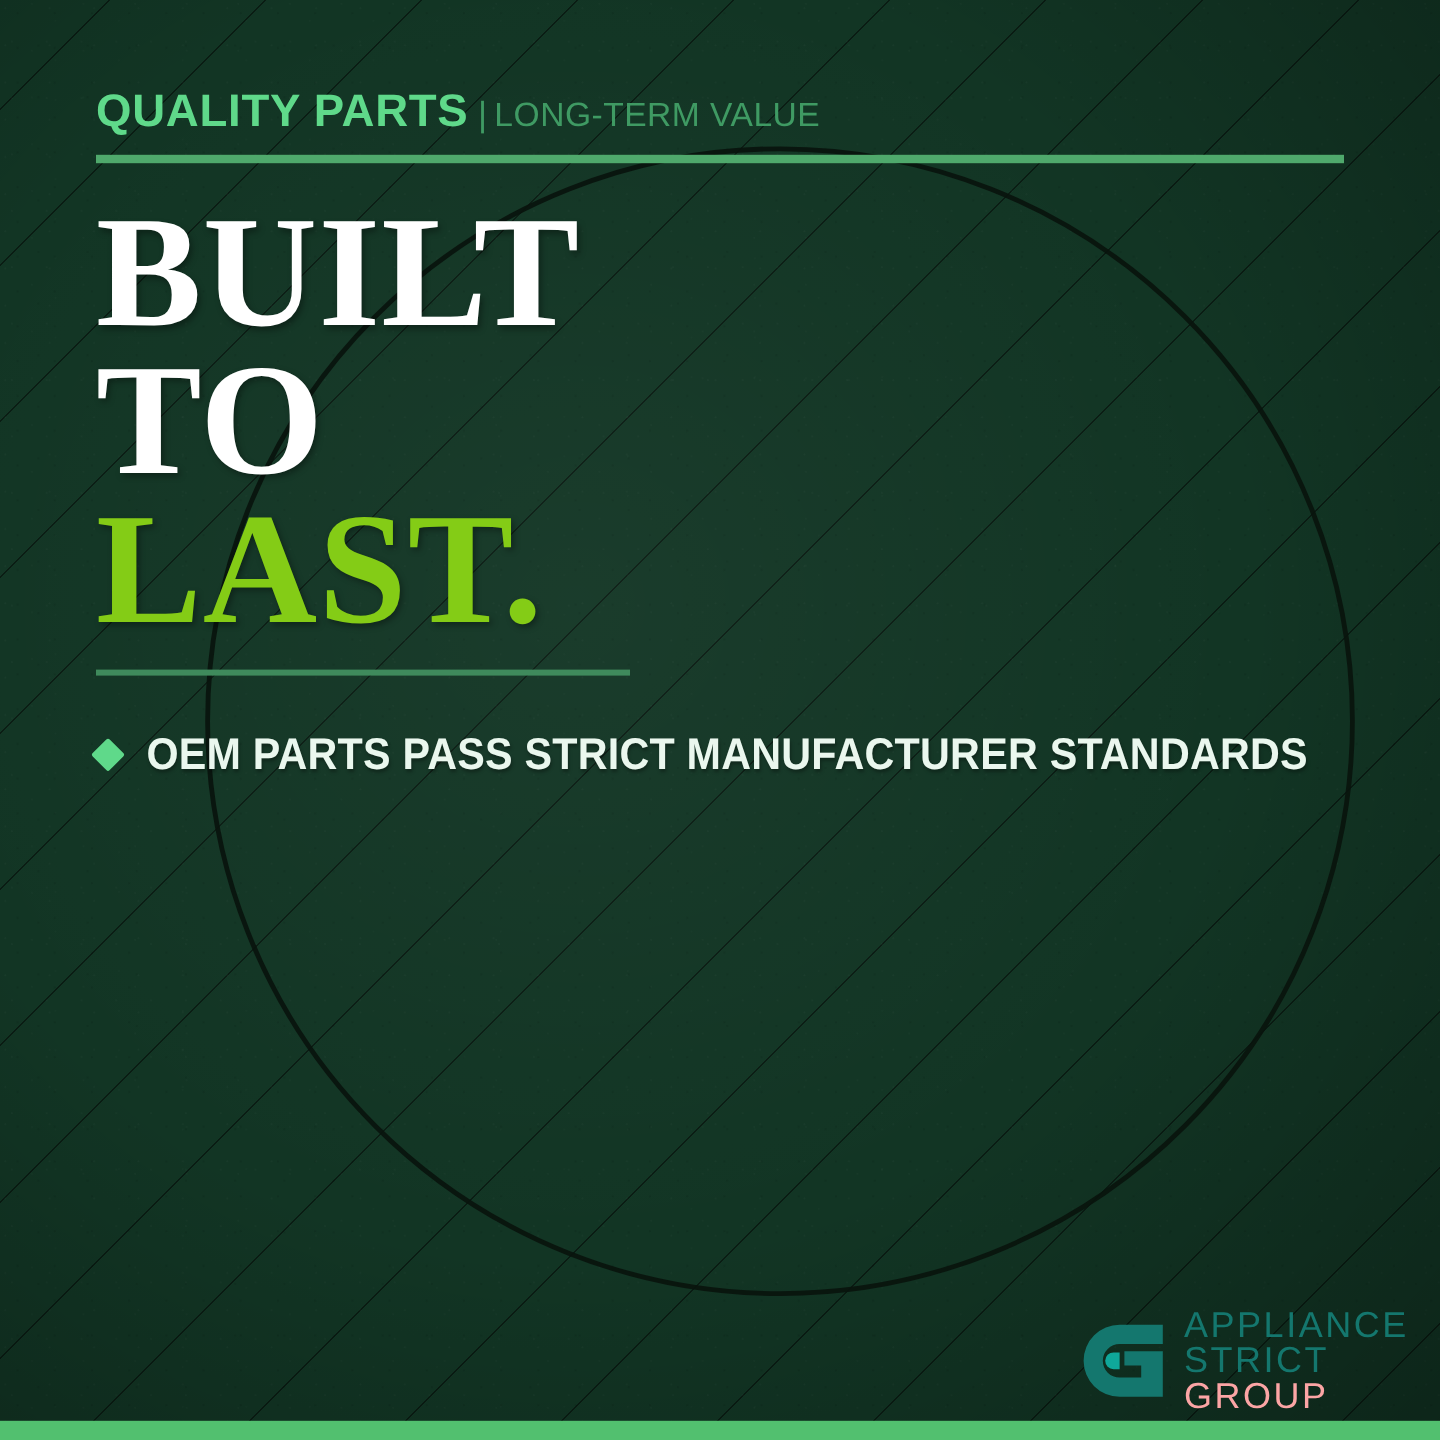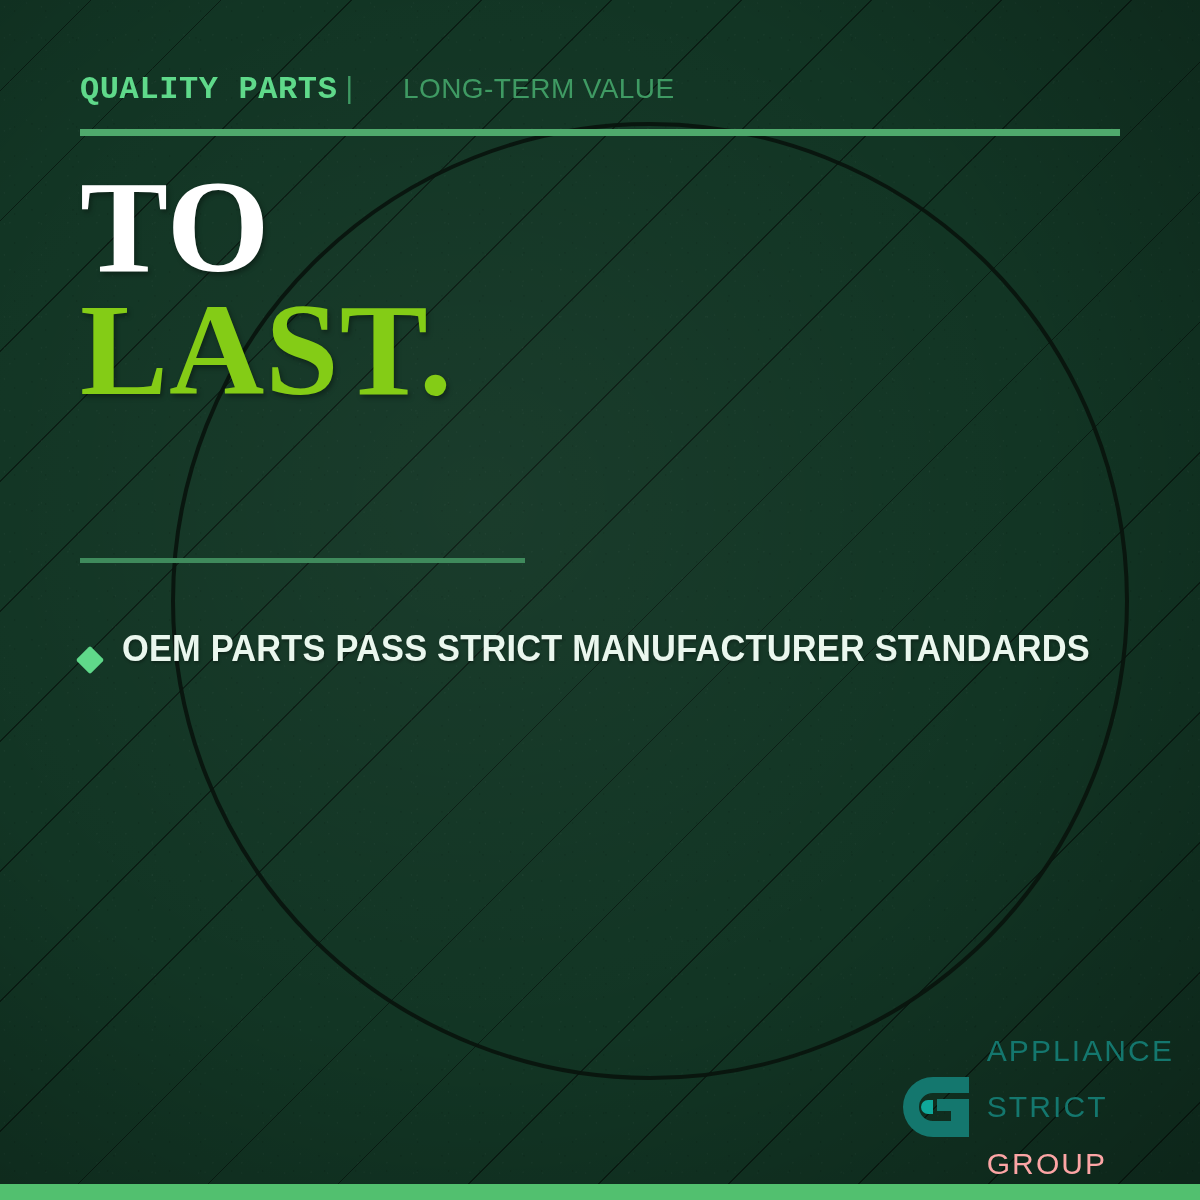--- a/index.html
+++ b/index.html
@@ -84,40 +84,39 @@
 
   
   .eyebrow {
     position: absolute;
     left: 80px;
     top: 74px;
     white-space: nowrap;
     line-height: 1;
   }
   .eyebrow-strong {
-    font-family: Liberation Mono, monospace;
+    font-family: Liberation Sans, sans-serif;
     font-weight: bold;
-    font-size: 32px;
+    font-size: 38px;
     letter-spacing: 0.6px;
     color: #5FD98A;
   }
   .eyebrow-sep {
     font-family: "Liberation Sans", sans-serif;
     font-size: 29px;
     color: #3f9a63;
     margin: 0 6px 0 8px;
     font-weight: normal;
   }
   .eyebrow-light {
     font-family: "Liberation Sans", sans-serif;
     font-weight: normal;
     font-size: 28px;
     letter-spacing: 0.4px;
     color: #3f9a63;
-    margin-left: 44px;
   }
 
   .header-rule {
     position: absolute;
     left: 80px;
     top: 129px;
     width: 1040px;
     height: 7px;
     background: #4FA96C;
   }
@@ -154,21 +153,21 @@
 
   
   .bullets {
     position: absolute;
     left: 80px;
     top: 588px;
     width: 1060px;
   }
   .bullet-row {
     display: flex;
-    align-items: flex-end;
+    align-items: center;
     height: 82px;
     white-space: nowrap;
   }
   .bullet-marker {
     width: 20px;
     height: 20px;
     background: #5FD98A;
     transform: rotate(45deg);
     border-radius: 2px;
     flex: 0 0 auto;
@@ -206,21 +205,20 @@
   }
   .logo-mark {
     width: 76px;
     height: 76px;
     flex: 0 0 auto;
   }
   .logo-words {
     display: flex;
     flex-direction: column;
     line-height: 0.98;
-    gap: 27px;
   }
   .logo-word {
     font-family: "Liberation Sans", sans-serif;
     font-weight: normal;
     font-size: 30px;
     letter-spacing: 2.1px;
     color: #14776E;
   }
   .logo-word.w3 {
     color: #fca5a5;
@@ -240,20 +238,21 @@
 
   <div class="content">
 
     <div class="eyebrow">
       <span class="eyebrow-strong">QUALITY PARTS</span><span class="eyebrow-sep">|</span><span class="eyebrow-light">LONG-TERM VALUE</span>
     </div>
 
     <div class="header-rule"></div>
 
     <div class="headline">
+      <span class="headline-line">BUILT</span>
       <span class="headline-line">TO</span>
       <span class="headline-line accent">LAST.</span>
     </div>
 
     <div class="headline-rule"></div>
 
     <div class="bullets">
       <div class="bullet-row">
         <span class="bullet-marker"></span>
         <span class="bullet-text">OEM PARTS PASS STRICT MANUFACTURER STANDARDS</span>

